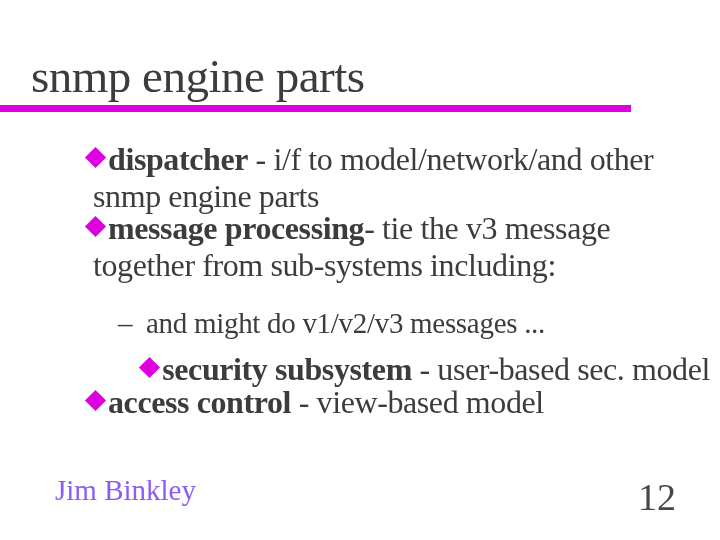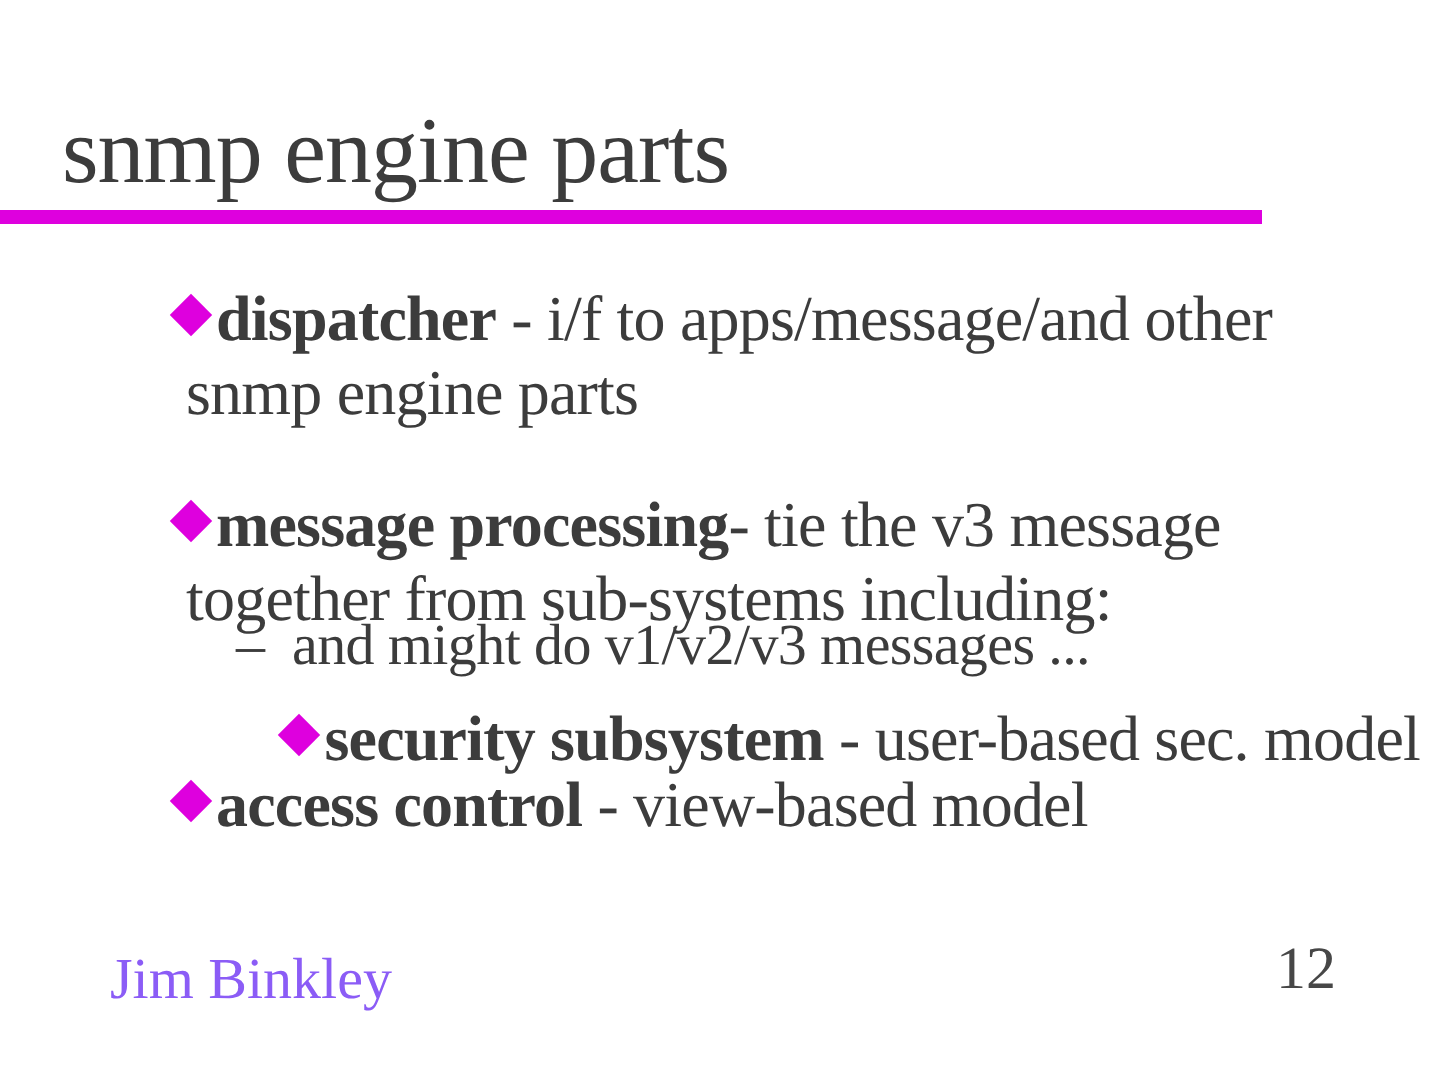--- a/index.html
+++ b/index.html
@@ -32,49 +32,49 @@
     font-size:32px;line-height:37px;letter-spacing:-0.4px;
     text-indent:-5px;white-space:nowrap;
   }
   .bullet .bold{font-weight:700;margin-top:10px;}
   .diamond{
     display:inline-block;width:15px;height:15px;
     background:var(--accent);transform:rotate(45deg);
     margin-right:5px;vertical-align:5px;text-indent:0;
   }
   .p1{top:141px;}
-  .p2{top:244px;font-family:Liberation Serif, serif;}
+  .p2{top:210px;font-family:Liberation Serif, serif;}
   .p3{top:351px;text-align:right;}
   .p4{top:384px;}
 
   .sub-bullet{
     position:absolute;left:146px;top:308px;right:10px;
     font-size:29px;line-height:31px;letter-spacing:-0.3px;
     text-indent:-28px;white-space:nowrap;
   }
   .sub-bullet .dash{display:inline-block;width:28px;text-indent:0;}
 
   .footer{
     position:absolute;left:55px;top:474px;
     font-size:29px;line-height:32px;color:#8b5cf6;
   }
   .page-number{
-    position:absolute;left:638px;top:469px;
-    font-size:30px;line-height:32px;color:#474747;
+    position:absolute;left:638px;top:481px;
+    font-size:38px;line-height:32px;color:#474747;
   }
 </style>
 </head>
 <body>
 
 <div class="slide">
 
   <h1 class="title">snmp engine parts</h1>
   <div class="title-rule"></div>
 
-  <div class="bullet p1"><span class="diamond"></span><span class="bold">dispatcher</span><span> - i/f to apps/message/and other</span><br><span>snmp engine parts</span></div>
+  <div class="bullet p1"><span class="diamond"></span><span class="bold">dispatcher</span><span> - i/f to model/network/and other</span><br><span>snmp engine parts</span></div>
 
   <div class="bullet p2"><span class="diamond"></span><span class="bold">message processing</span><span>- tie the v3 message</span><br><span>together from sub-systems including:</span></div>
 
   <div class="sub-bullet"><span class="dash">–</span><span>and might do v1/v2/v3 messages ...</span></div>
 
   <div class="bullet p3"><span class="diamond"></span><span class="bold">security subsystem</span><span> - user-based sec. model</span></div>
 
   <div class="bullet p4"><span class="diamond"></span><span class="bold">access control</span><span> - view-based model</span></div>
 
   <div class="footer">Jim Binkley</div>

